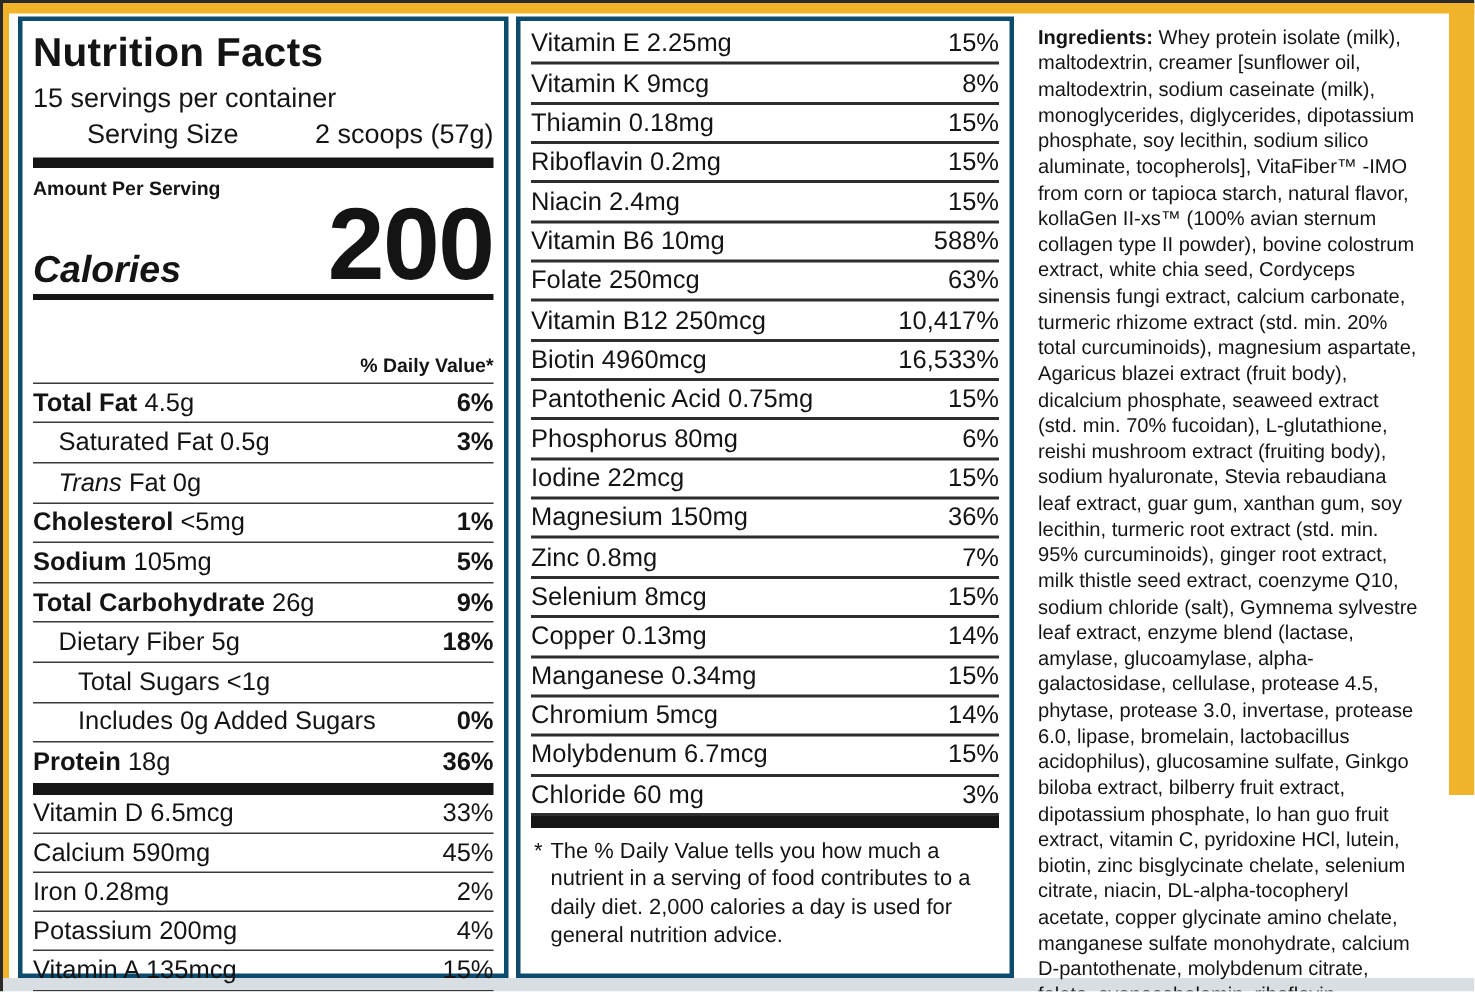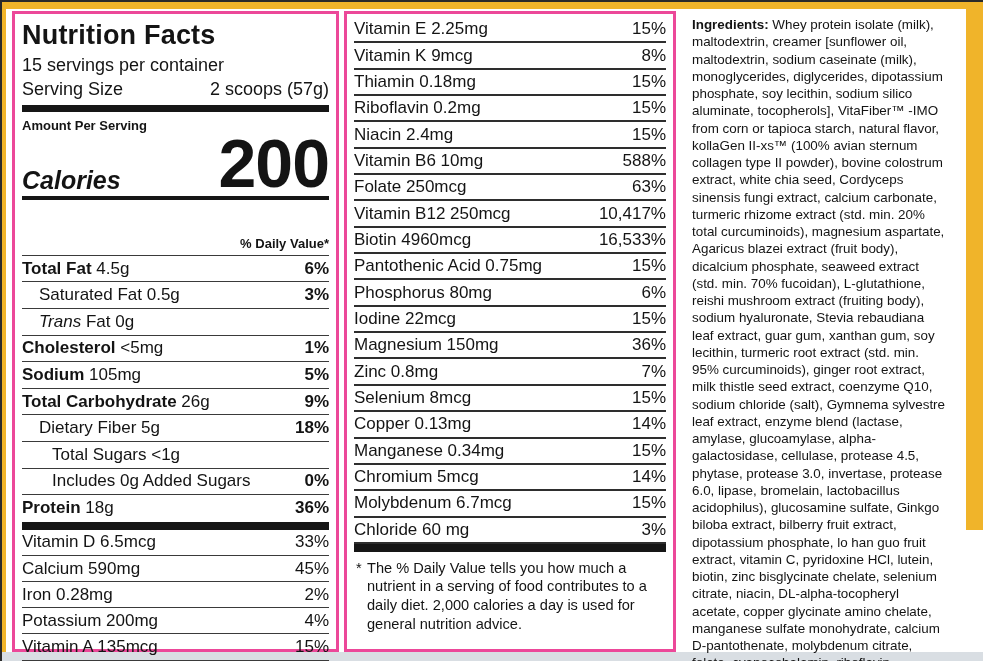--- a/index.html
+++ b/index.html
@@ -5,28 +5,28 @@
   html,body{margin:0;padding:0;background:#fff;}
   body{font-family:"Liberation Sans","DejaVu Sans",sans-serif;color:#141414;}
   #canvas{position:relative;width:983px;height:661px;background:#fff;overflow:hidden;
           border-top:2px solid #2a2a2a;border-left:2px solid #2a2a2a;box-sizing:border-box;}
   .stripe{position:absolute;}
   #stripe-top{left:0;top:0;width:983px;height:7px;}
   #stripe-left{left:0;top:0;width:4px;height:652px;}
   #stripe-right{left:964px;top:0;width:19px;height:528px;}
   #strip-bottom{left:0;top:650px;width:983px;height:11px;background:#d9dee3;}
 
-  .panel{position:absolute;background:#fff;border:3px solid #ec4899;box-sizing:border-box;}
+  .panel{position:absolute;background:#fff;border:3px solid #0c4a6e;box-sizing:border-box;}
   #facts-panel{left:10px;top:9px;width:327px;height:641px;padding:4px 7px 0 7px;}
   #vitamin-panel{left:342px;top:9px;width:332px;height:641px;padding:0 7px;}
   #ingredients-panel{position:absolute;left:690px;top:14px;width:256px;}
 
   .nf-title{font-size:27px;font-weight:700;letter-spacing:.2px;padding:2px 0 3px 0;}
   .servings{font-size:18px;padding:1px 0 2px 0;}
-  .serving-row{display:flex;justify-content:space-between;font-size:18px;padding:1px 0 5px 0;}
+  .serving-row{display:flex;justify-content:space-between;font-size:18px;padding:1px 0 5px 0;margin-left:36px;}
   .bar-thick{height:7px;background:#161616;}
   .bar-med{height:4px;background:#161616;}
   .bar-heavy{height:8px;background:#161616;}
   .aps{font-size:13px;font-weight:700;padding:6px 0 2px 0;}
   .cal-row{display:flex;justify-content:space-between;align-items:flex-end;padding:0 0 3px 0;}
   .cal-label{font-size:25px;font-weight:700;line-height:1;font-style:italic;}
   .cal-value{font-size:68px;font-weight:700;line-height:.85;letter-spacing:-1px;}
   .dv-head{font-size:13px;font-weight:700;text-align:right;padding:4px 0 4px 0;border-bottom:1px solid #3a3a3a;margin-top:32px;}
 
   .nrow{display:flex;justify-content:space-between;align-items:center;

